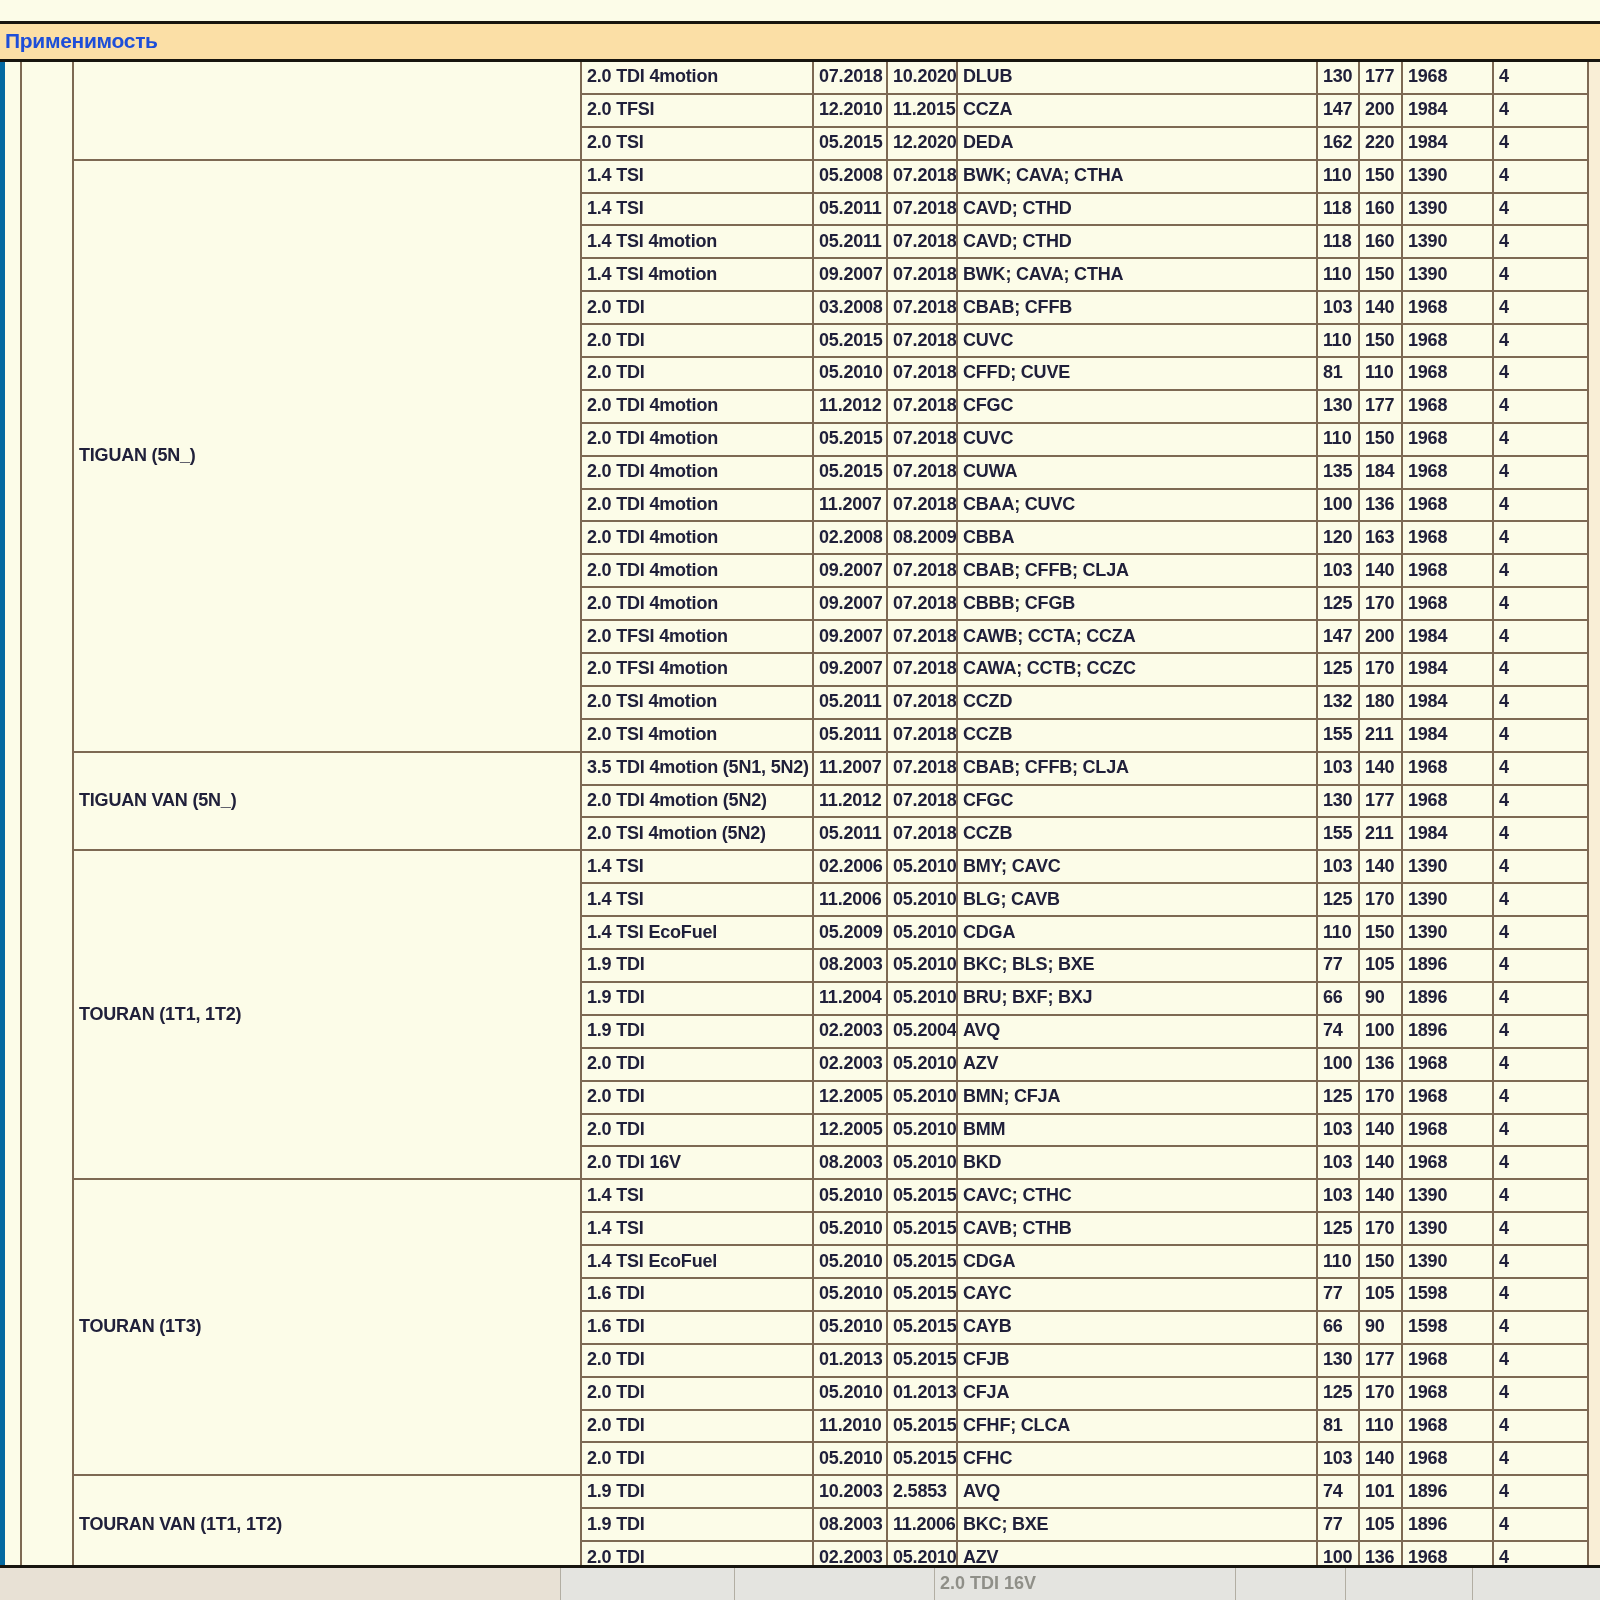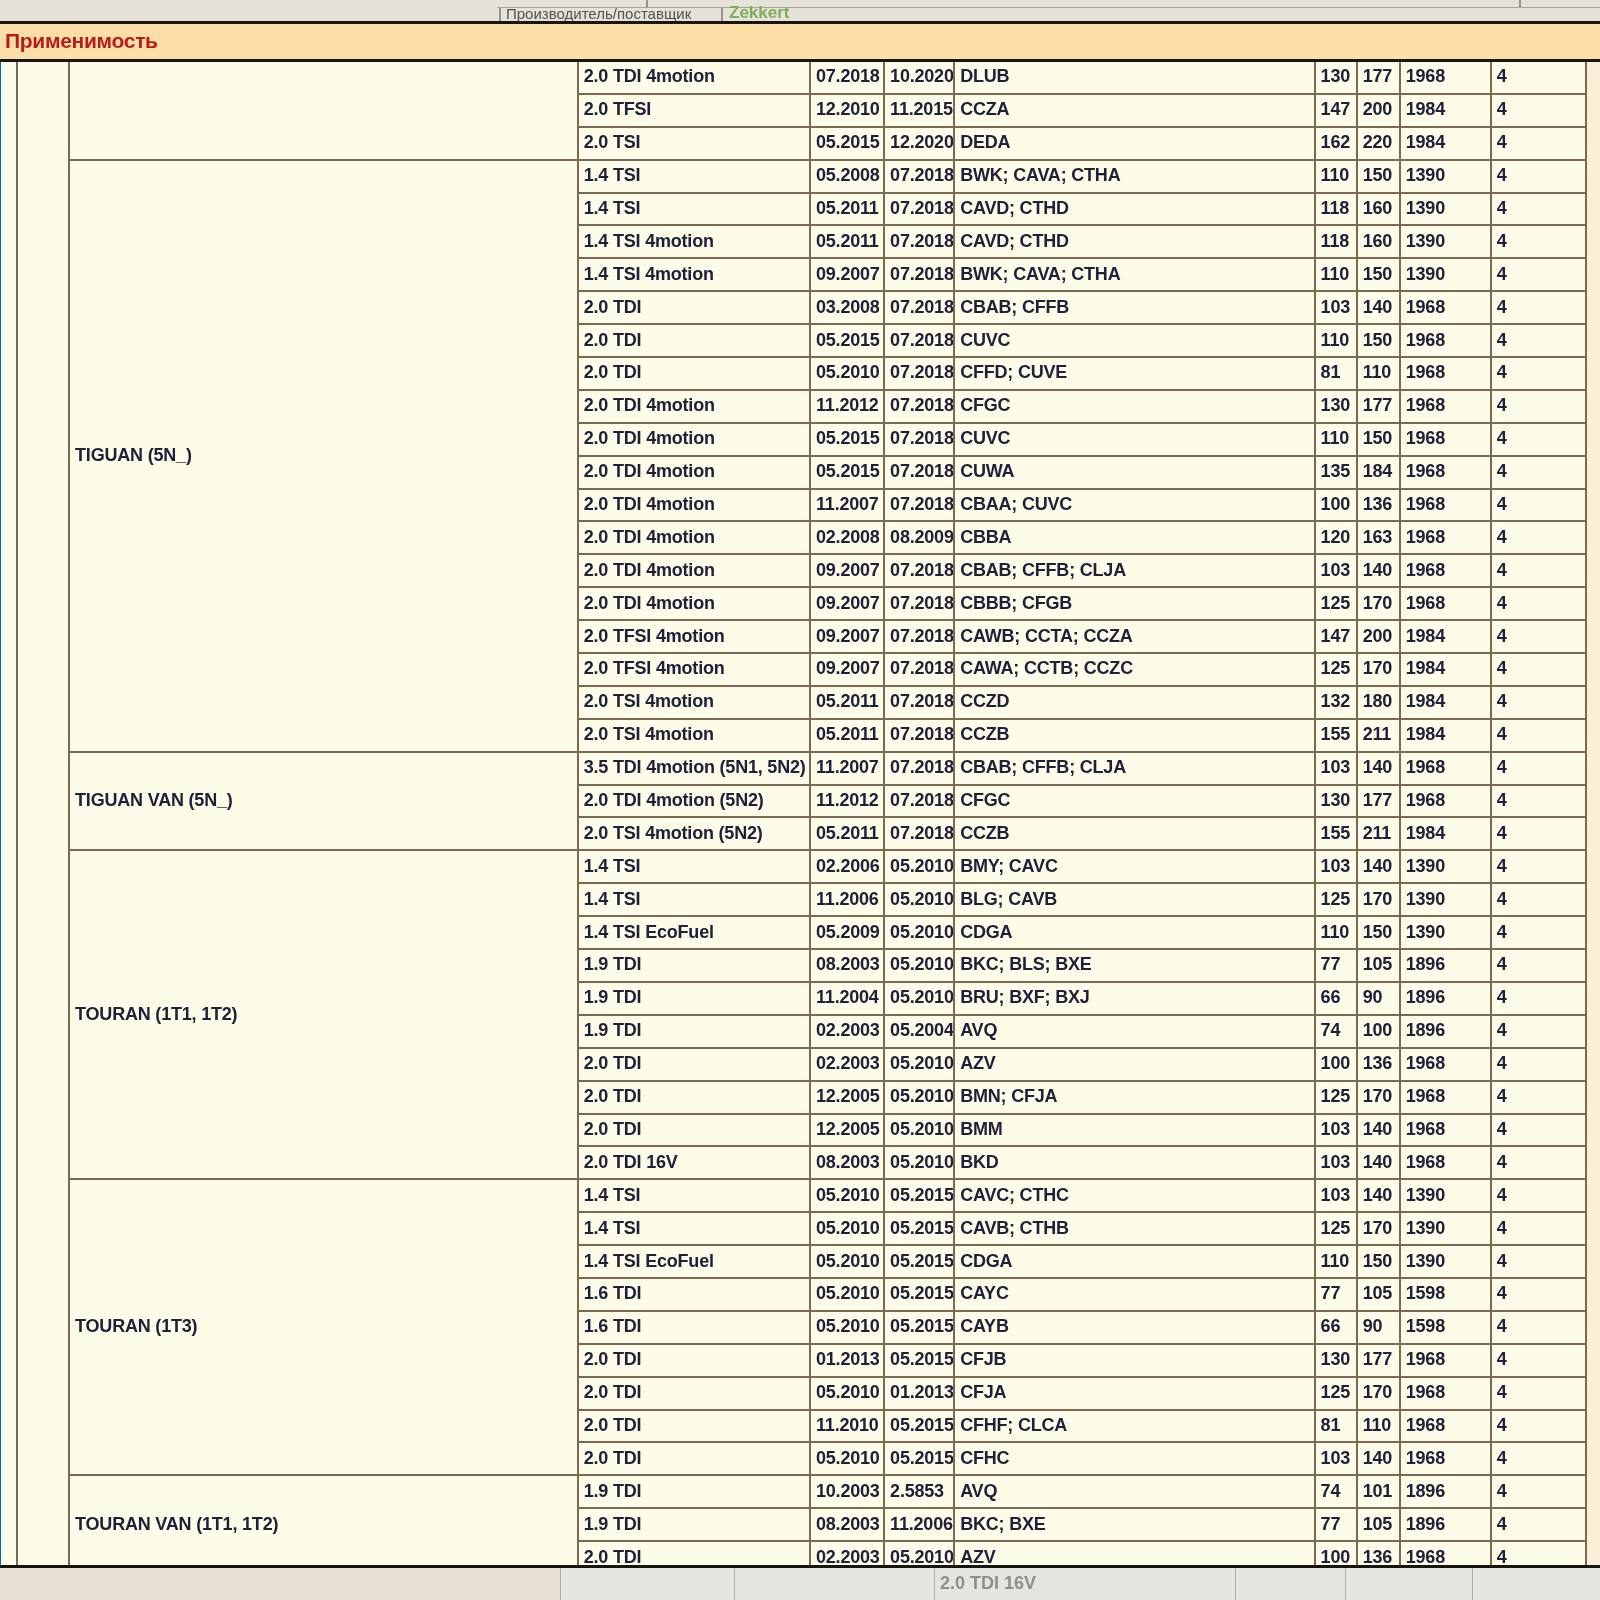--- a/index.html
+++ b/index.html
@@ -17,24 +17,24 @@
   .vline-1 { left:499px; } .vline-2 { left:721px; }
   .info-label { position:absolute; left:506px; top:6px; height:15px; line-height:15px; font-size:15px; color:#56524b; white-space:nowrap; }
   .info-value { position:absolute; left:729px; top:5px; height:16px; line-height:16px; font-size:17px; font-weight:bold; color:#7FAE5C; white-space:nowrap; }
   
   .hline-dark { position:absolute; left:0; width:1600px; background:#17150F; z-index:5; }
   .line1 { top:21px; height:3px; }
   .line2 { top:59px; height:3px; }
   .line3 { top:1565px; height:3px; }
   
   .section-header { position:absolute; left:0; top:24px; width:1600px; height:35px; background:#FBDFA6; }
-  .section-title { position:absolute; left:5px; top:5px; font-size:21px; font-weight:bold; color:#b91c1c; letter-spacing:-0.3px; }
+  .section-title { position:absolute; left:5px; top:5px; font-size:21px; font-weight:bold; color:#1d4ed8; letter-spacing:-0.3px; }
   
   .body-wrap { position:absolute; left:0; top:62px; width:1600px; height:1503px; background:#F9EED6; overflow:hidden; }
-  table.app { position:absolute; left:0; top:0; width:1587px; table-layout:fixed; border-collapse:separate; border-spacing:0; background:#FCFCE8; border-left:1px solid #0369a1; }
+  table.app { position:absolute; left:0; top:0; width:1587px; table-layout:fixed; border-collapse:separate; border-spacing:0; background:#FCFCE8; border-left:5px solid #0369a1; }
   table.app td {
     box-sizing:border-box; height:32.9px;
     border-right:2px solid #7D6953; border-bottom:2px solid #7D6953;
     font-size:18px; font-weight:bold; color:#20203A; letter-spacing:-0.2px;
     padding:0 2px 1px 5px; white-space:nowrap; overflow:hidden; vertical-align:middle;
   }
   td.col-model { vertical-align:top; padding-top:5px;margin-top:46px; }
   td.col-num, td.col-cc, td.col-cyl { padding-left:4px; }
   
   .status-bar { position:absolute; left:0; top:1568px; width:1600px; height:32px; background:#E4E4E0; }
@@ -46,29 +46,20 @@
   .seg-5 { left:1236px; width:110px; }
   .seg-6 { left:1346px; width:127px; }
   .seg-7 { left:1473px; width:127px; border-right:none; }
   .status-text { line-height:31px; padding-left:5px; font-size:18px; font-weight:bold; color:#8F8F88; white-space:nowrap; overflow:hidden; }
 </style>
 </head>
 <body>
 
 <div class="screen">
 
-  <div class="info-strip">
-    <div class="sliver-tick tick-1"></div>
-    <div class="sliver-tick tick-2"></div>
-    <div class="sliver-hline"></div>
-    <div class="info-vline vline-1"></div>
-    <div class="info-vline vline-2"></div>
-    <div class="info-label">Производитель/поставщик</div>
-    <div class="info-value">Zekkert</div>
-  </div>
 
   <div class="hline-dark line1"></div>
 
   <div class="section-header">
     <span class="section-title">Применимость</span>
   </div>
 
   <div class="hline-dark line2"></div>
 
   <div class="body-wrap">

